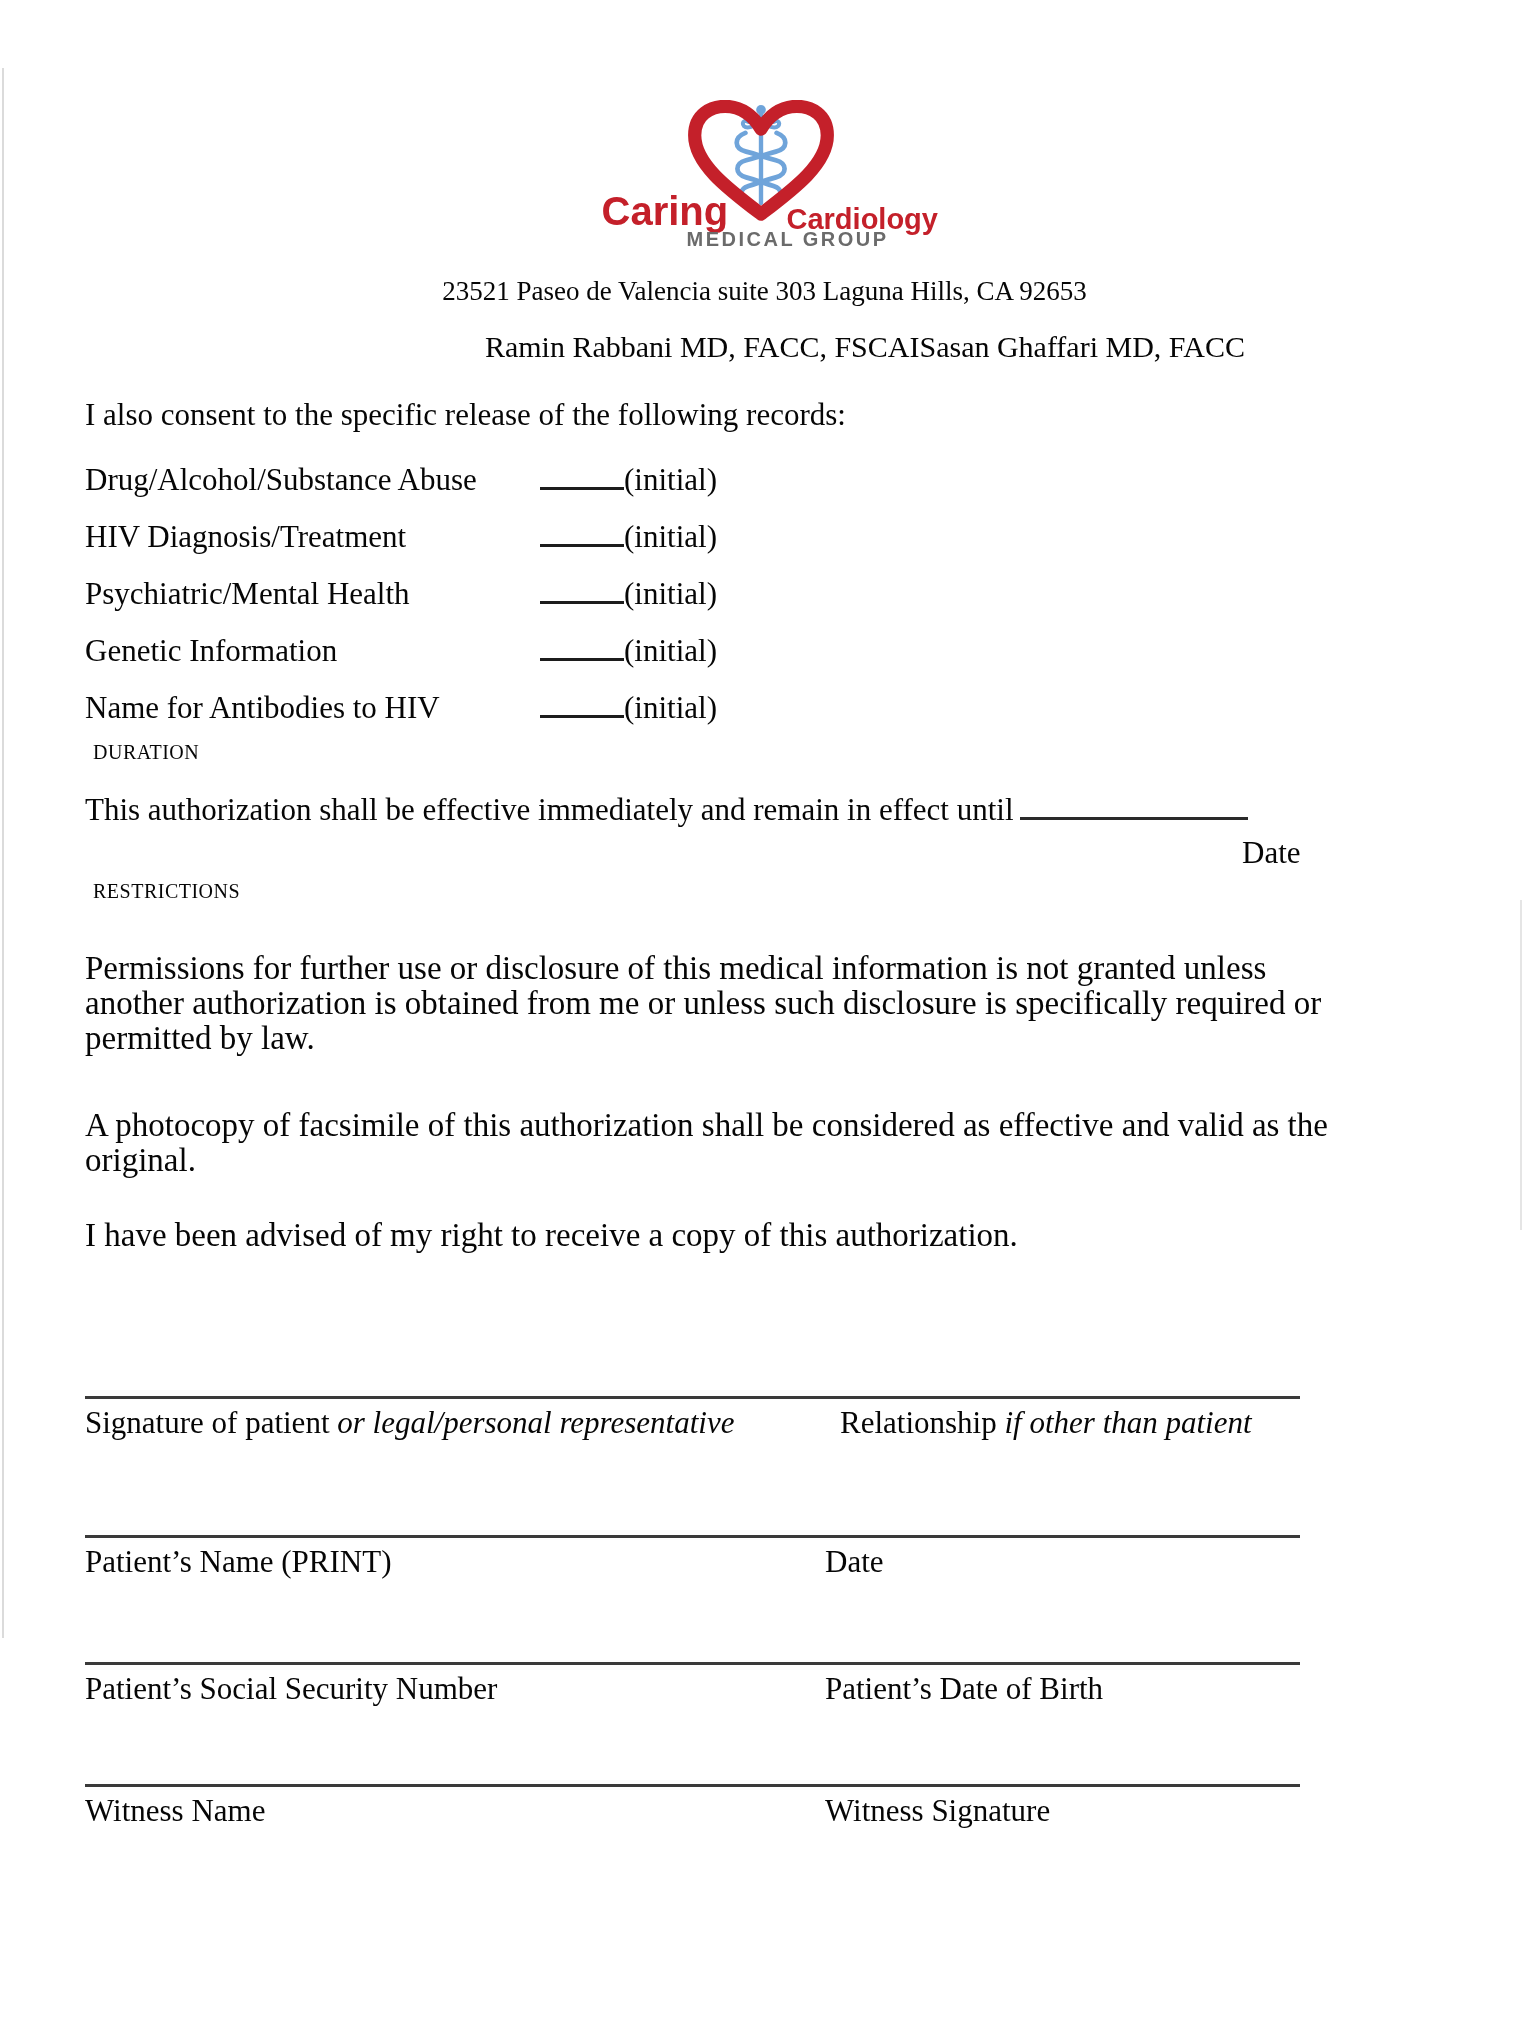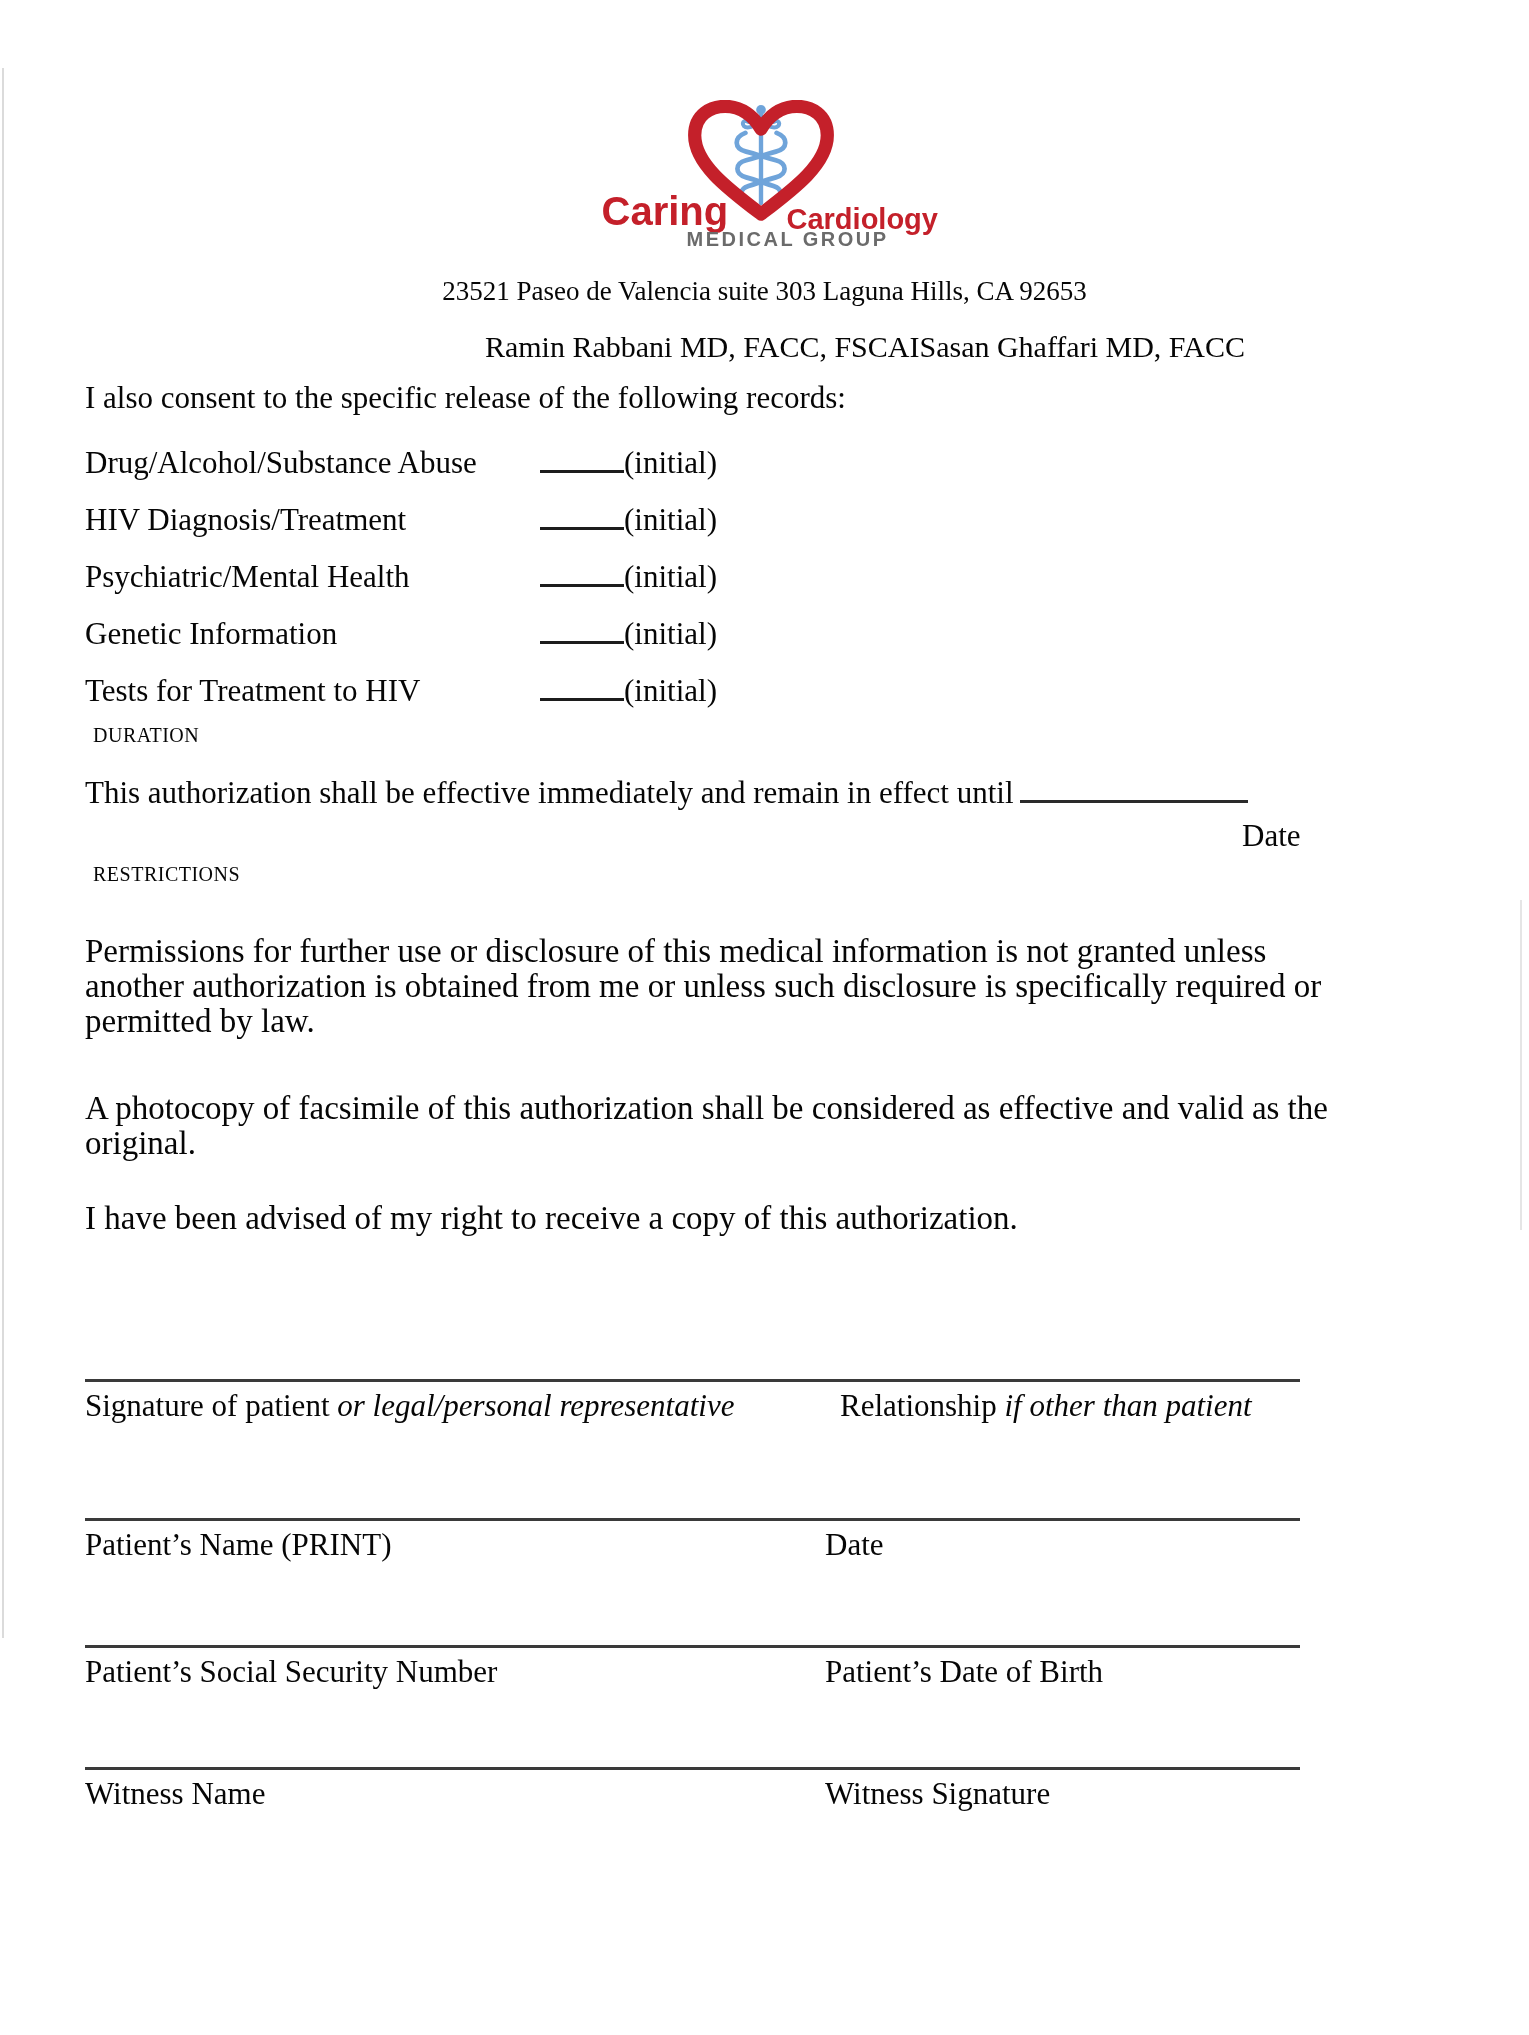--- a/index.html
+++ b/index.html
@@ -64,21 +64,21 @@
     display:flex; justify-content:flex-end;
     margin-top:23px;
     padding-left:105px; padding-right:284px;
     font-size:30px; line-height:36px;
   }
 
   
   .content { padding-left:85px; padding-right:167px; }
 
   .consent-intro {
-    margin-top:15px;
+    margin-top:32px;
     font-size:31px; line-height:36px;
   }
   .consent-list { margin-top:30px; }
   .consent-row { line-height:32px; font-size:31px; margin-bottom:24px; white-space:nowrap; }
   .consent-row:last-child { margin-bottom:0; }
   .consent-label { display:inline-block; width:455px; }
   .initial-blank {
     display:inline-block; width:84px; height:24px;
     border-bottom:3px solid #1c1c1c;
     vertical-align:baseline;
@@ -164,21 +164,21 @@
       <div class="consent-row">
         <span class="consent-label">HIV Diagnosis/Treatment</span><span class="initial-blank"></span><span>(initial)</span>
       </div>
       <div class="consent-row">
         <span class="consent-label">Psychiatric/Mental Health</span><span class="initial-blank"></span><span>(initial)</span>
       </div>
       <div class="consent-row">
         <span class="consent-label">Genetic Information</span><span class="initial-blank"></span><span>(initial)</span>
       </div>
       <div class="consent-row">
-        <span class="consent-label">Tests for Treatment to HIV</span><span class="initial-blank"></span><span>(initial)</span>
+        <span class="consent-label">Name for Antibodies to HIV</span><span class="initial-blank"></span><span>(initial)</span>
       </div>
     </div>
 
     <div class="section-heading duration-heading">DURATION</div>
     <div class="duration-line">
       <span>This authorization shall be effective immediately and remain in effect until</span><span class="date-blank"></span>
     </div>
     <div class="date-label">Date</div>
 
     <div class="section-heading restrictions-heading">RESTRICTIONS</div>

